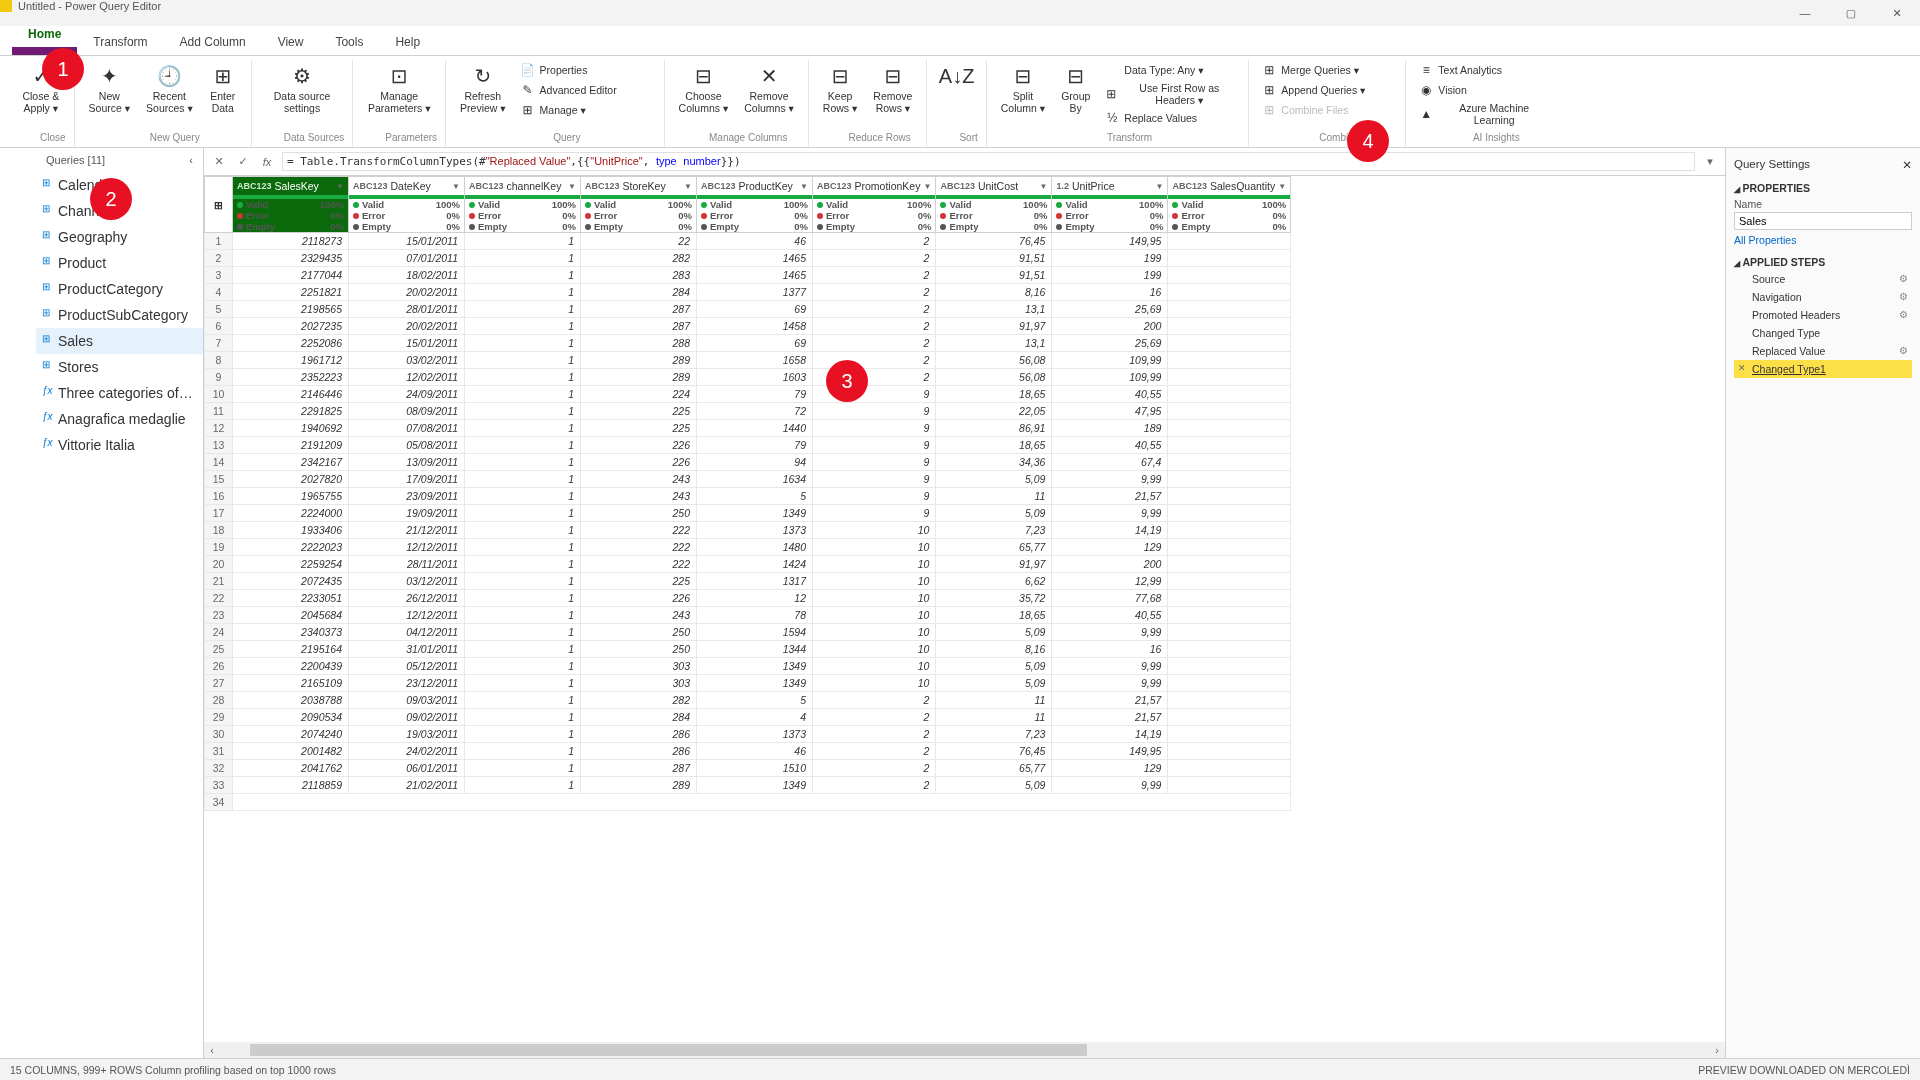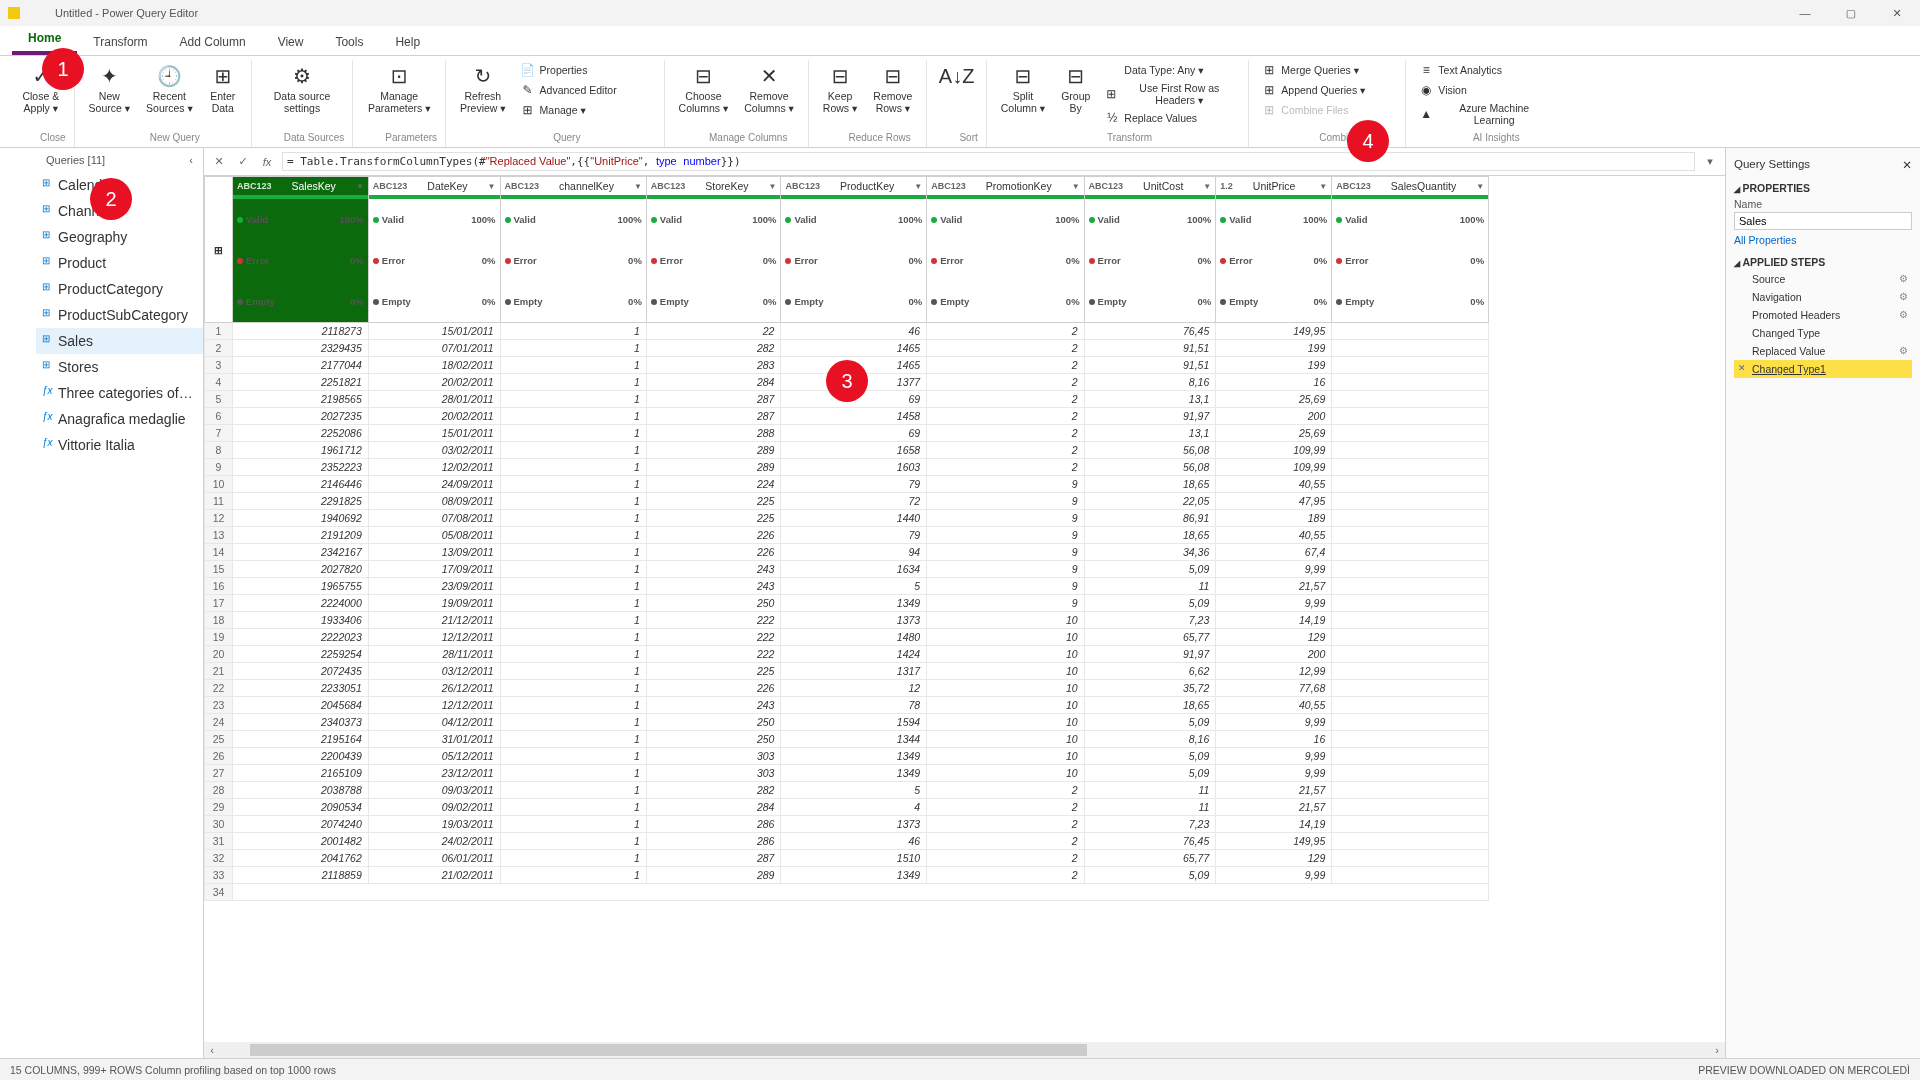--- a/index.html
+++ b/index.html
@@ -1,28 +1,28 @@
 <!DOCTYPE html>
 <html><head>
 <meta charset="utf-8">
 <style>
 * { margin:0; padding:0; box-sizing:border-box; font-family:"Segoe UI",Arial,sans-serif; }
 body { background:#fff; font-size:11px; color:#333; overflow:hidden; width:1920px; height:1080px; position:relative; }
 
 
-.titlebar { height:26px; background:#f3f3f3; display:flex; align-items:center; padding-left:8px; position:relative;gap:29px; }
+.titlebar { height:26px; background:#f3f3f3; display:flex; position:relative; }
 .titlebar .appicon { width:12px; height:12px; background:linear-gradient(45deg,#f2c811,#f2c811); margin-right:6px; }
 .titlebar .title { color:#555; font-size:11px; }
 .winbtns { position:absolute; right:0; top:0; display:flex; }
 .winbtn { width:46px; height:26px; display:flex; align-items:center; justify-content:center; color:#555; cursor:pointer; }
 
 
 .menutabs { height:30px; background:#fff; display:flex; align-items:flex-end; padding-left:12px; border-bottom:1px solid #d0d0d0; }
 .menutab { padding:6px 16px; font-size:12px; color:#444; cursor:pointer; }
-.menutab.active { border-bottom:4px solid #701a75; color:#0b6a0b; font-weight:600; }
+.menutab.active { border-bottom:8px solid #701a75; color:#0b6a0b; font-weight:600; }
 
 
 .ribbon { min-height:92px; background:#fff; display:flex; border-bottom:1px solid #d0d0d0; position:relative; padding:4px 8px 0; }
 .rgroup { display:flex; flex-direction:column; align-items:center; padding:0 8px; border-right:1px solid #e5e5e5; }
 .rgroup:last-child { border-right:none; }
 .rgroup .items { display:flex; gap:4px; flex:1; }
 .rgroup .label { font-size:10px; color:#888; padding:2px 0 4px; text-align:center;margin-left:24px; }
 .ritem { display:flex; flex-direction:column; align-items:center; padding:2px 6px; cursor:pointer; font-size:10.5px; color:#333; text-align:center; min-width:40px; }
 .ritem .icn { width:28px; height:28px; display:flex; align-items:center; justify-content:center; font-size:20px; }
 .ritem.small { flex-direction:row; min-width:auto; width:140px; justify-content:flex-start; padding:2px 4px; }
@@ -46,27 +46,27 @@
 .fbtn { width:18px; height:18px; display:flex; align-items:center; justify-content:center; cursor:pointer; color:#666; }
 .formula { flex:1; font-family:Consolas,monospace; font-size:11px; color:#333; padding:2px 4px; border:1px solid #e0e0e0; }
 .formula .kw { color:#0000ff; }
 .formula .str { color:#a31515; }
 
 
 .gridwrap { flex:1; overflow:auto; position:relative; }
 table.grid { border-collapse:collapse; font-size:10.5px; }
 .grid th { background:#fff; border:1px solid #d0d0d0; padding:0; position:sticky; top:0; z-index:2; }
 .grid th.sel { background:#0b6a0b; color:#fff; }
-.colhdr { display:flex; align-items:center; padding:3px 4px; gap:20px; min-width:115px; }
+.colhdr { display:flex; align-items:center; padding:3px 4px; gap:3px; min-width:115px; }
 .colhdr .typ { font-size:9px; color:#666; }
 .colhdr.sel .typ { color:#cfe8cf; }
 .colhdr .nm { flex:1; text-align:left; font-weight:normal; }
 .colhdr .dd { font-size:8px; color:#666; cursor:pointer; }
 .qbar { height:4px; background:linear-gradient(to right,#1aab40 0%,#1aab40 100%); }
-.qstats { font-size:9.5px; color:#555; padding:15px 4px; display:flex; justify-content:space-between; }
+.qstats { font-size:9.5px; color:#555; padding:0 4px; display:flex; justify-content:space-between; }
 .qstats .dot { width:6px; height:6px; border-radius:50%; display:inline-block; margin-right:3px; }
 .dot.v { background:#1aab40; } .dot.e { background:#d13438; } .dot.m { background:#555; }
 .grid td { border:1px solid #e8e8e8; padding:2px 6px; text-align:right; font-style:italic; }
 .grid td.rownum { background:#f5f5f5; text-align:center; font-style:normal; color:#666; width:28px; min-width:28px; position:sticky; left:0; }
 
 
 .rightpanel { width:195px; border-left:1px solid #d0d0d0; padding:6px 8px; background:#fafafa; }
 .rightpanel .hdr { font-size:11.5px; color:#333; padding:4px 0; display:flex; justify-content:space-between; }
 .sect { font-size:10.5px; font-weight:600; color:#333; padding:6px 0 2px; }
 .sect::before { content:"◢ "; font-size:8px; }

